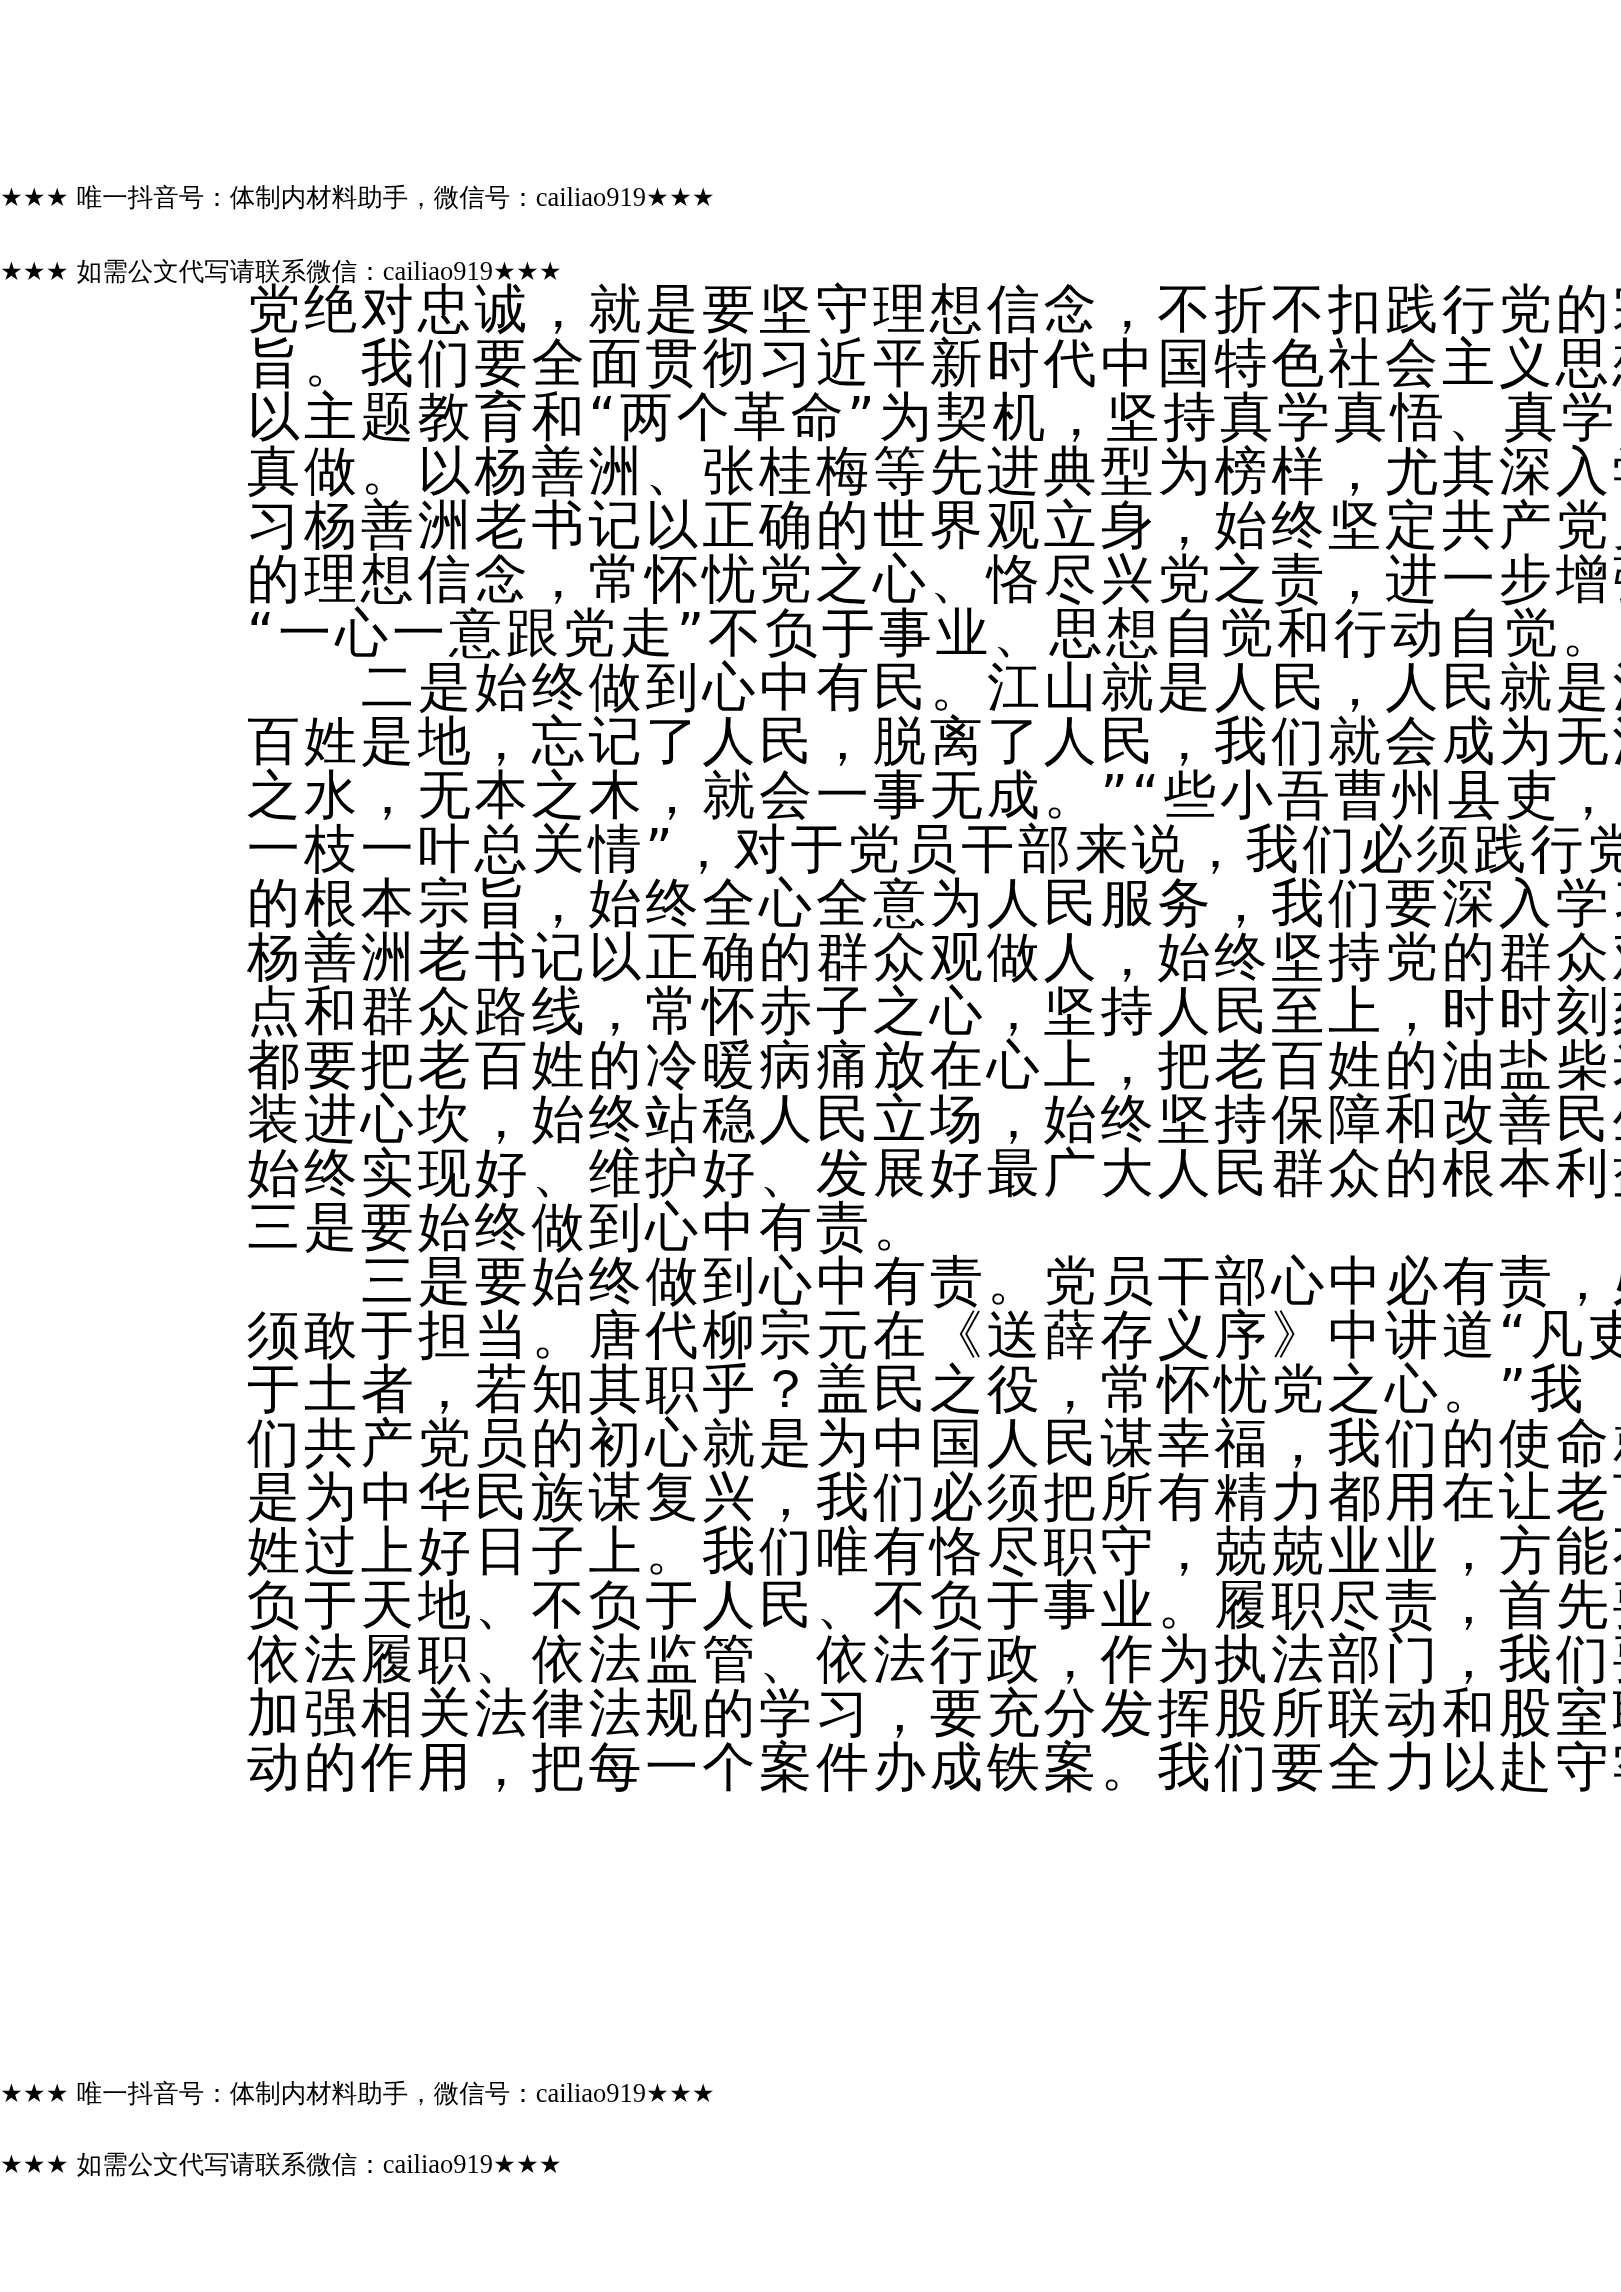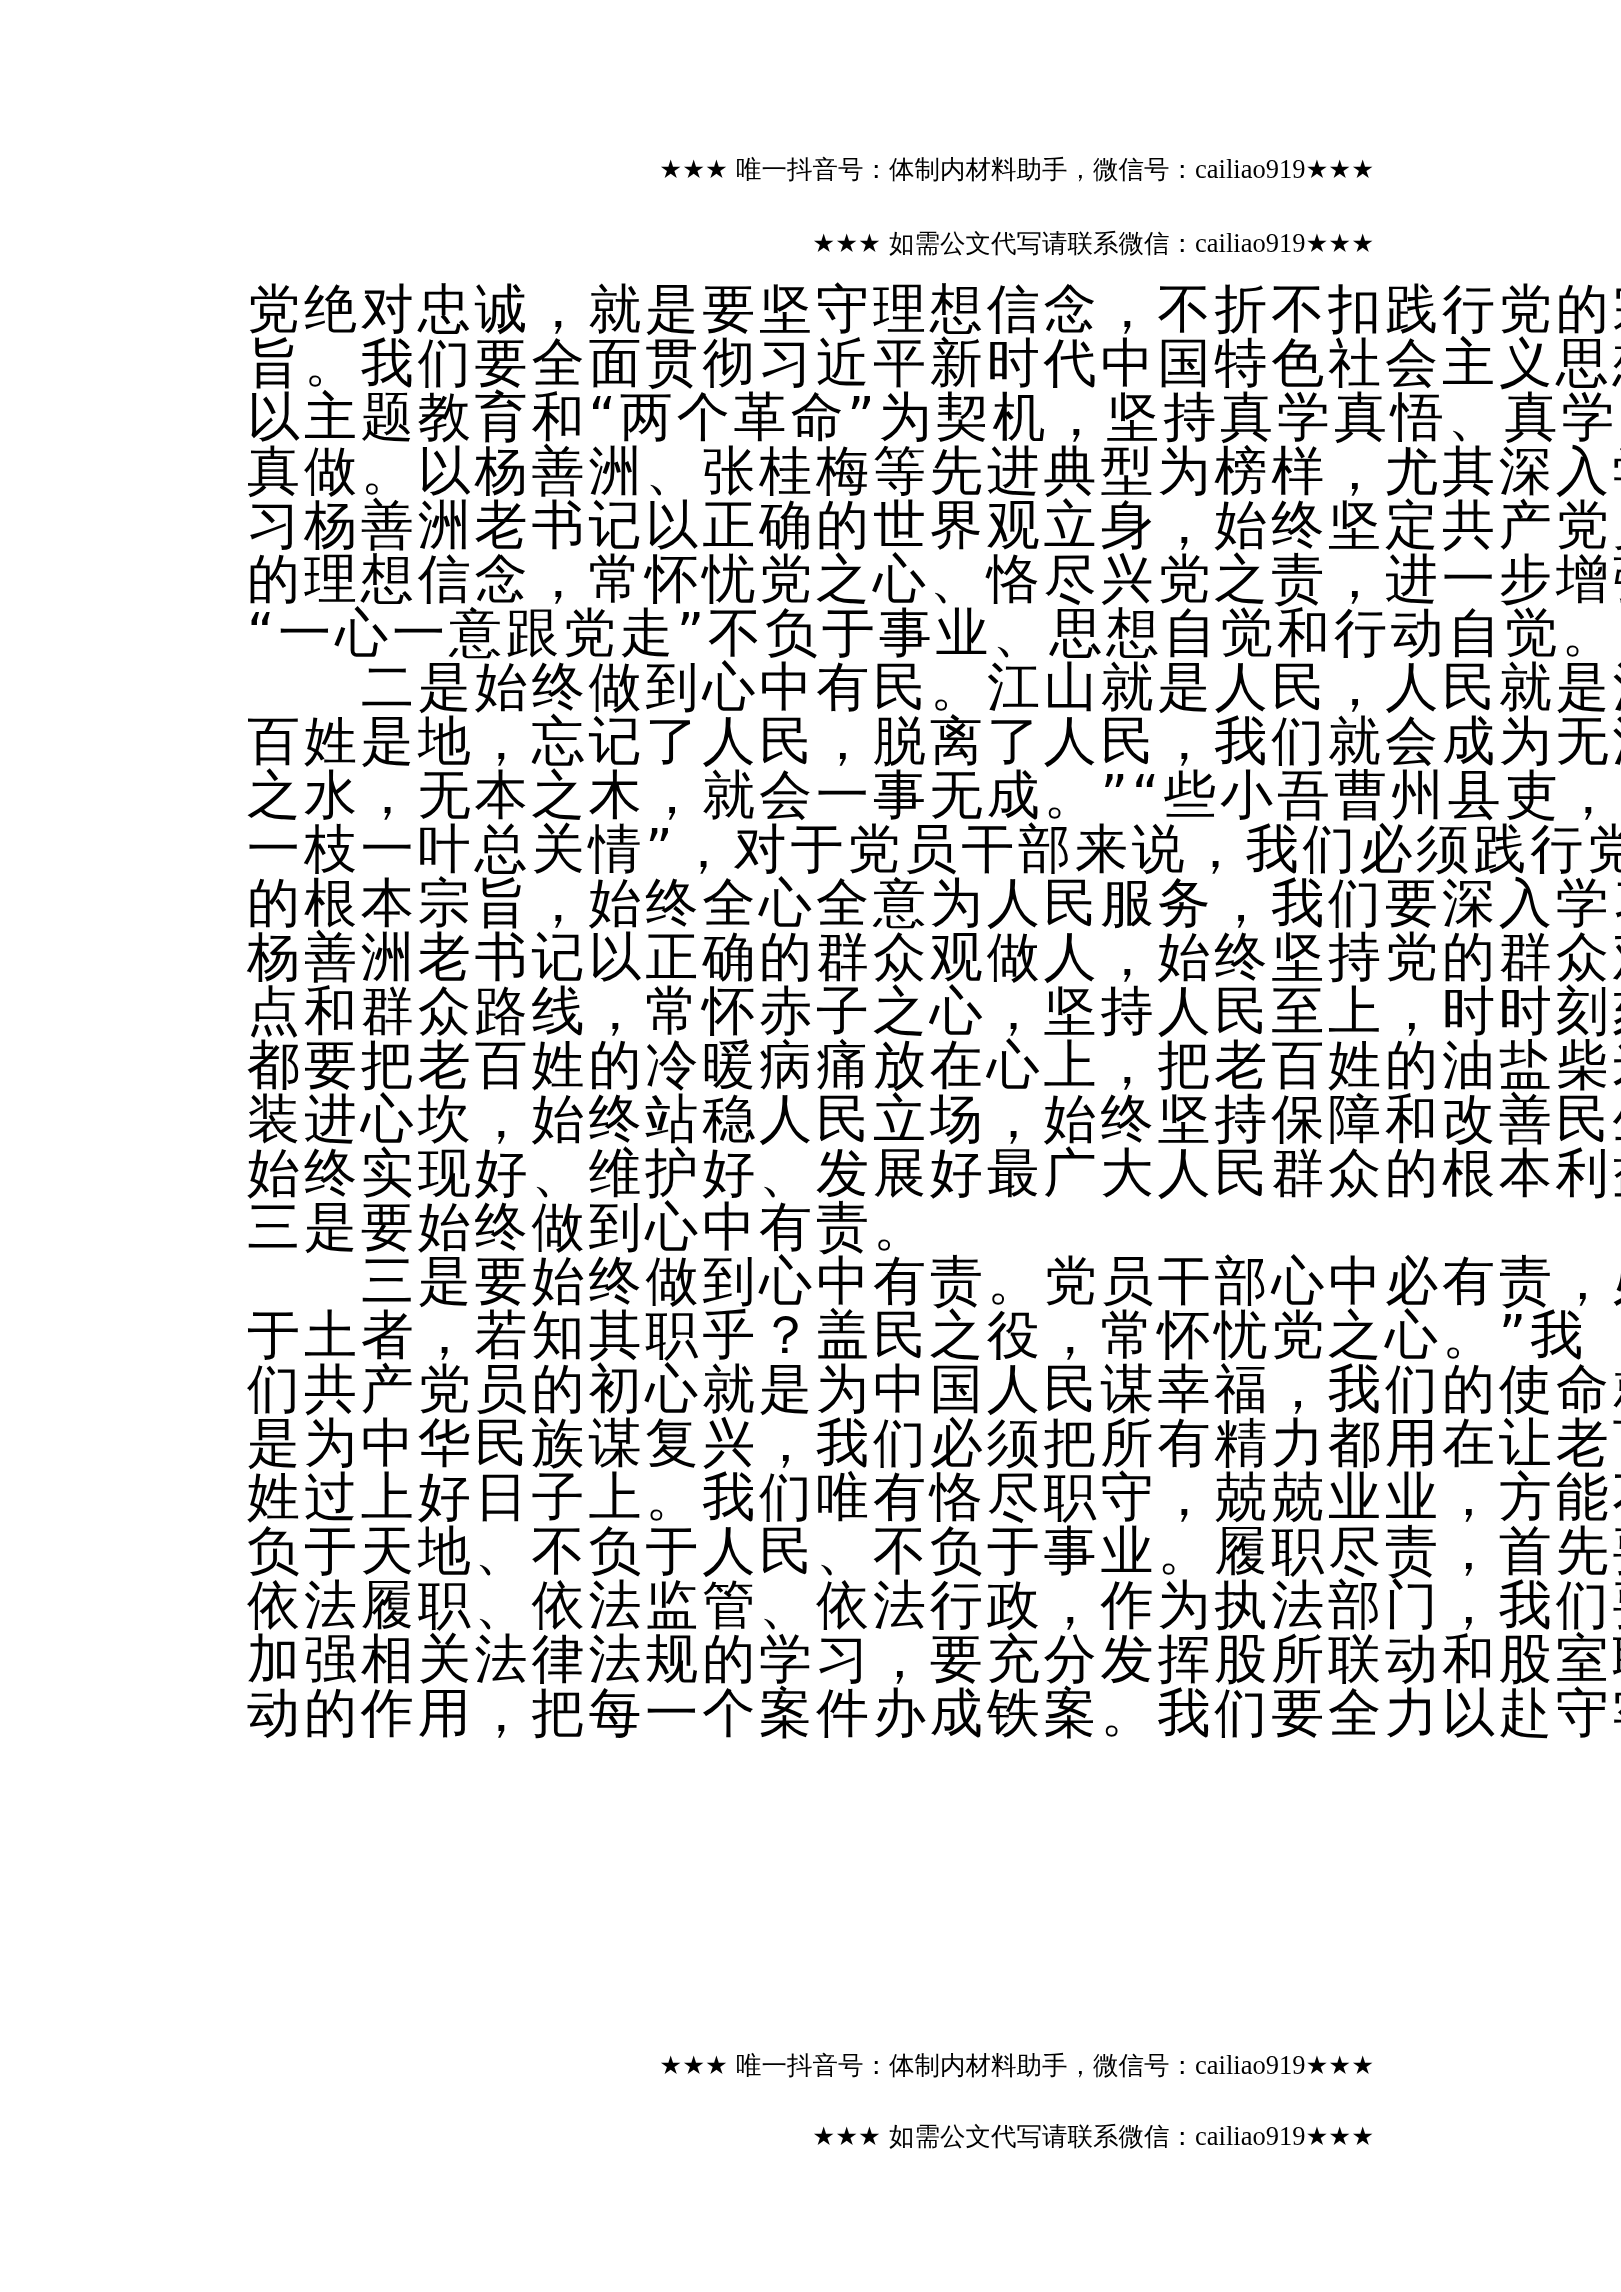--- a/index.html
+++ b/index.html
@@ -12,24 +12,25 @@
     height: 2293px;
     position: relative;
     overflow: hidden;
     color: #000000;
     font-family: "DejaVu Sans", "Liberation Sans", sans-serif;
   }
   .banner {
     position: absolute;
     left: 0;
     width: 1374px;
-    text-align: right;
+    text-align: left;
     font-size: 25.5px;
     line-height: 33px;
     white-space: nowrap;
+    margin-top: 28px;
   }
   .banner .latin {
     font-family: "Liberation Serif", "DejaVu Serif", serif;
     font-size: 26.5px;
   }
   #hdr1 { top: 153px; }
   #hdr2 { top: 227px; }
   #ftr1 { top: 2049px; }
   #ftr2 { top: 2120px; }
 
@@ -82,20 +83,21 @@
     <span class="line">的根本宗旨，始终全心全意为人民服务，我们要深入学习</span>
     <span class="line">杨善洲老书记以正确的群众观做人，始终坚持党的群众观</span>
     <span class="line">点和群众路线，常怀赤子之心，坚持人民至上，时时刻刻</span>
     <span class="line">都要把老百姓的冷暖病痛放在心上，把老百姓的油盐柴米</span>
     <span class="line">装进心坎，始终站稳人民立场，始终坚持保障和改善民生</span>
     <span class="line">始终实现好、维护好、发展好最广大人民群众的根本利益</span>
     <span class="line">三是要始终做到心中有责。</span>
   </p>
   <p>
     <span class="line" style="padding-left:114px">三是要始终做到心中有责。党员干部心中必有责，必</span>
+    <span class="line">须敢于担当。唐代柳宗元在《送薛存义序》中讲道“凡吏</span>
     <span class="line">于土者，若知其职乎？盖民之役，常怀忧党之心。”我</span>
     <span class="line">们共产党员的初心就是为中国人民谋幸福，我们的使命就</span>
     <span class="line">是为中华民族谋复兴，我们必须把所有精力都用在让老百</span>
     <span class="line">姓过上好日子上。我们唯有恪尽职守，兢兢业业，方能不</span>
     <span class="line">负于天地、不负于人民、不负于事业。履职尽责，首先要</span>
     <span class="line">依法履职、依法监管、依法行政，作为执法部门，我们要</span>
     <span class="line">加强相关法律法规的学习，要充分发挥股所联动和股室联</span>
     <span class="line">动的作用，把每一个案件办成铁案。我们要全力以赴守牢</span>
   </p>
 </div>

